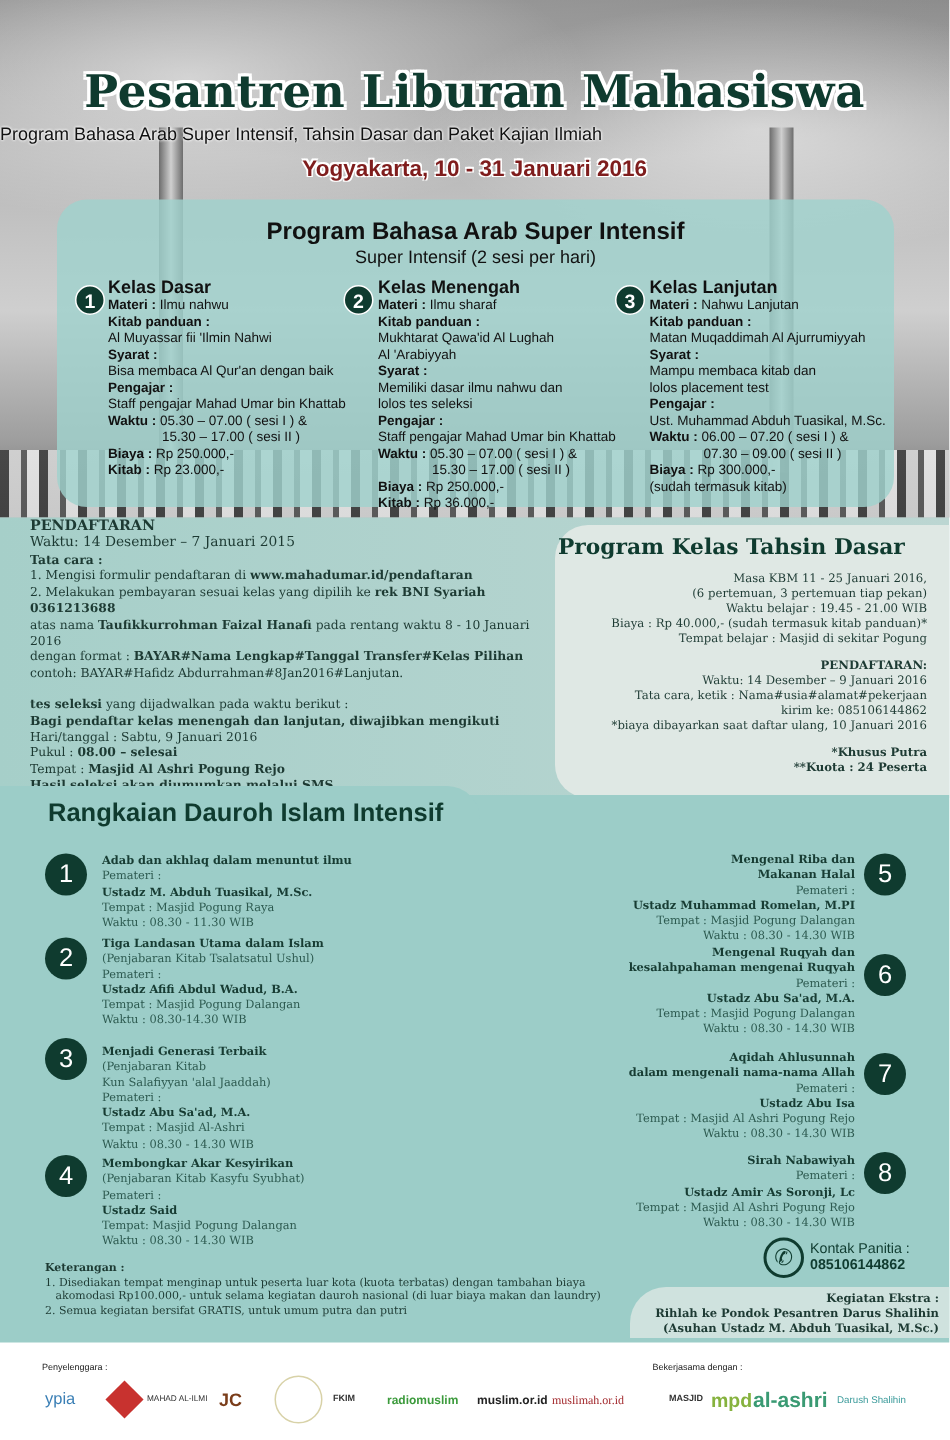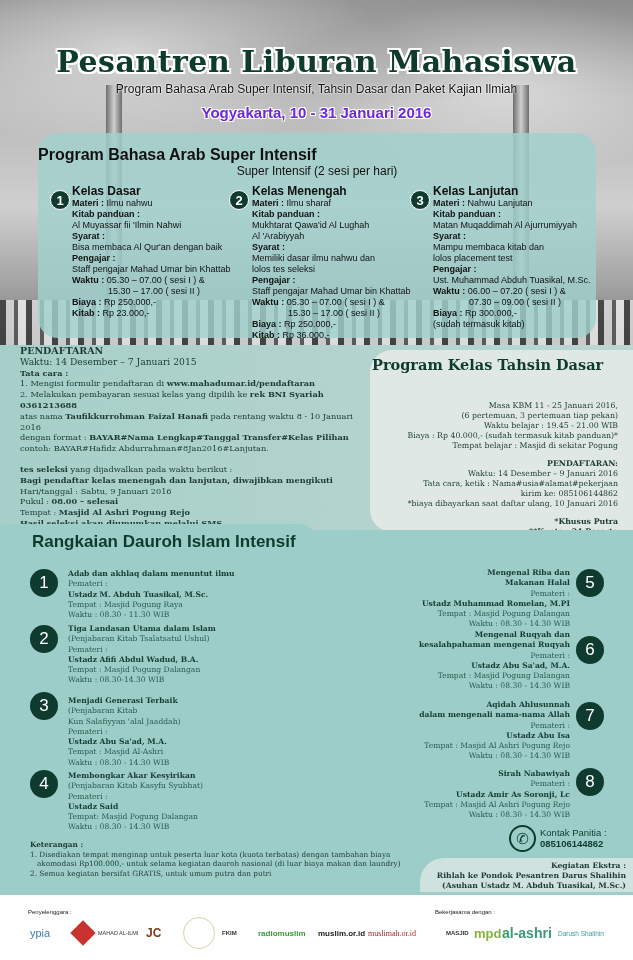--- a/index.html
+++ b/index.html
@@ -8,40 +8,40 @@
  background:
   radial-gradient(ellipse 60% 40% at 20% 15%,rgba(255,255,255,.55),rgba(255,255,255,0) 70%),
   radial-gradient(ellipse 50% 35% at 80% 25%,rgba(255,255,255,.5),rgba(255,255,255,0) 70%),
   radial-gradient(ellipse 70% 30% at 50% 8%,#9a9a9a,rgba(150,150,150,0) 80%),
   linear-gradient(180deg,#8c8c8c 0%,#b8b8b8 30%,#cfcfcf 60%,#9e9e9e 85%,#6f6f6f 100%);}
 .minaret{position:absolute;width:16px;background:linear-gradient(90deg,#6d6d6d,#cfcfcf,#6d6d6d);}
 .mosque-base{position:absolute;left:0;top:300px;width:633px;height:45px;
  background:repeating-linear-gradient(90deg,#3a3a3a 0 6px,#d9d9d9 6px 14px,#555 14px 18px,#eee 18px 26px);opacity:.85}
 .title{position:absolute;left:0;top:44px;width:633px;text-align:center;font-family:"DejaVu Serif",serif;font-weight:bold;font-size:30px;color:#0f3b2f;letter-spacing:.5px;
  text-shadow:-2px -2px 0 #fff,2px -2px 0 #fff,-2px 2px 0 #fff,2px 2px 0 #fff,0 2px 0 #fff,0 -2px 0 #fff,2px 0 0 #fff,-2px 0 0 #fff}
-.subtitle{position:absolute;left:0;top:82px;width:633px;text-align:center;font-size:12px;color:#111;
+.subtitle{position:absolute;left:0;top:82px;width:633px;text-align:left;font-size:12px;color:#111;
  text-shadow:0 0 2px #fff,0 0 2px #fff}
-.date{position:absolute;left:0;top:104px;width:633px;text-align:center;font-size:15px;font-weight:bold;color:#6d28d9;
+.date{position:absolute;left:0;top:104px;width:633px;text-align:center;font-size:15px;font-weight:bold;color:#7f1d1d;
  text-shadow:-1px -1px 0 #fff,1px -1px 0 #fff,-1px 1px 0 #fff,1px 1px 0 #fff}
 .arab-box{position:absolute;left:38px;top:133px;width:558px;height:205px;background:rgba(160,210,205,.82);border-radius:20px}
-.arab-title{position:absolute;left:38px;top:146px;width:558px;text-align:left;font-weight:bold;font-size:16px;color:#111}
+.arab-title{position:absolute;left:38px;top:146px;width:558px;text-align:center;font-weight:bold;font-size:16px;color:#111}
 .arab-sub{position:absolute;left:38px;top:164px;width:558px;text-align:center;font-size:12px;color:#111}
 .kelas{position:absolute;top:185px;font-size:9px;line-height:11px;color:#111}
 .kelas .h{font-weight:bold;font-size:12px;line-height:13px}
 .kelas b{font-weight:bold}
 .kelas .ind{padding-left:36px}
 .num-s{position:absolute;width:20px;height:20px;border-radius:50%;background:#0f3b2f;color:#fff;font-size:13px;font-weight:bold;text-align:center;line-height:20px;border:1px solid #fff}
 .daftar-box{position:absolute;left:0;top:345px;width:633px;height:185px;background:linear-gradient(90deg,#a6cfc9,#bcd6d2)}
 .daftar{position:absolute;left:20px;top:346px;width:350px;font-family:"DejaVu Serif",serif;font-size:8.2px;line-height:10.8px;color:#1d3a33}
 .daftar .h{font-weight:bold;font-size:9.5px}
 .daftar .w{font-size:9.2px}
 .daftar b{font-weight:bold}
 .tahsin-box{position:absolute;left:370px;top:350px;width:263px;height:182px;background:#dfe8e4;border-top-left-radius:22px;border-bottom-left-radius:22px}
 .tahsin-title{position:absolute;left:372px;top:356px;width:255px;text-align:left;font-family:"DejaVu Serif",serif;font-weight:bold;font-size:14.5px;color:#0f3b2f}
-.tahsin{position:absolute;left:372px;top:401px;width:246px;text-align:right;font-family:"DejaVu Serif",serif;font-size:7.8px;line-height:10px;color:#1d3a33}
+.tahsin{position:absolute;left:372px;top:381px;width:246px;text-align:right;font-family:"DejaVu Serif",serif;font-size:7.8px;line-height:10px;color:#1d3a33}
 .tahsin b{font-weight:bold}
 .dauroh-box{position:absolute;left:0;top:530px;width:633px;height:362px;background:#9ccdc8}
 .dauroh-tab{position:absolute;left:0;top:524px;width:320px;height:30px;background:#9ccdc8;border-top-right-radius:22px}
 .dauroh-title{position:absolute;left:32px;top:532px;font-weight:bold;font-size:17px;color:#0f3b2f}
 .num{position:absolute;width:28px;height:28px;border-radius:50%;background:#0f3b2f;color:#fff;font-size:17px;text-align:center;line-height:28px}
 .item{position:absolute;font-family:"DejaVu Serif",serif;font-size:7.6px;line-height:10.3px;color:#2d5a50}
 .item .t{font-weight:bold;color:#173c33}
 .item .s{font-weight:bold;color:#173c33}
 .item.r{text-align:right}
 .ket{position:absolute;left:30px;top:840px;width:390px;font-family:"DejaVu Serif",serif;font-size:7.3px;line-height:9.6px;color:#1d3a33}

